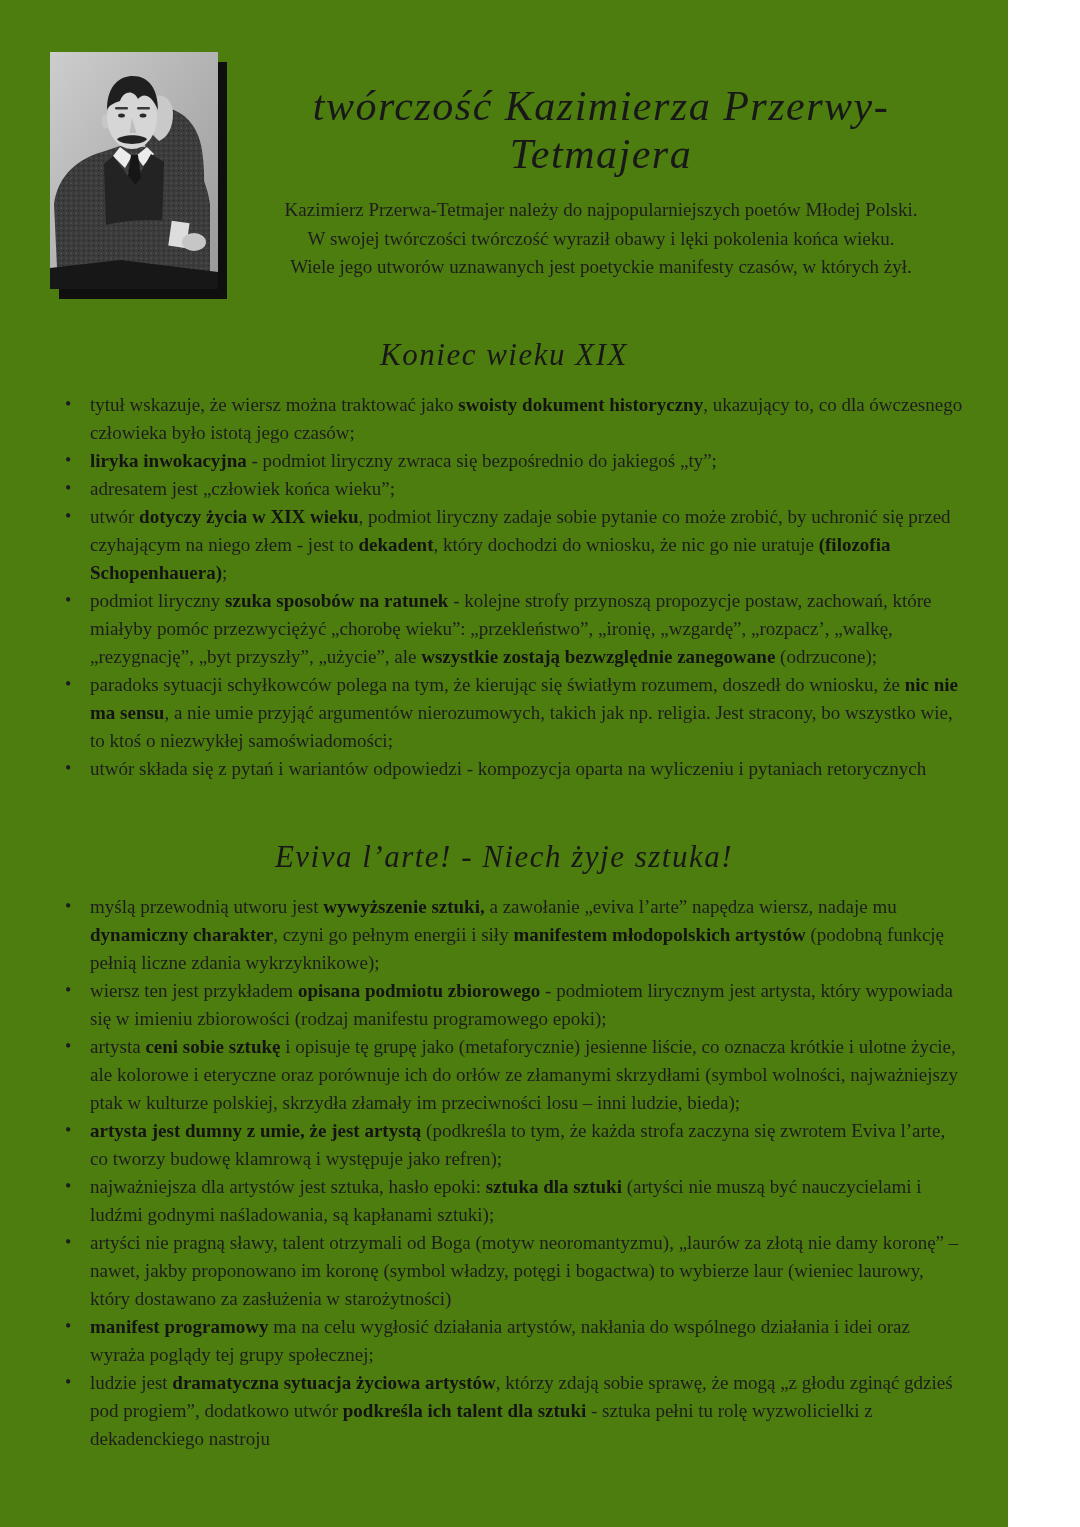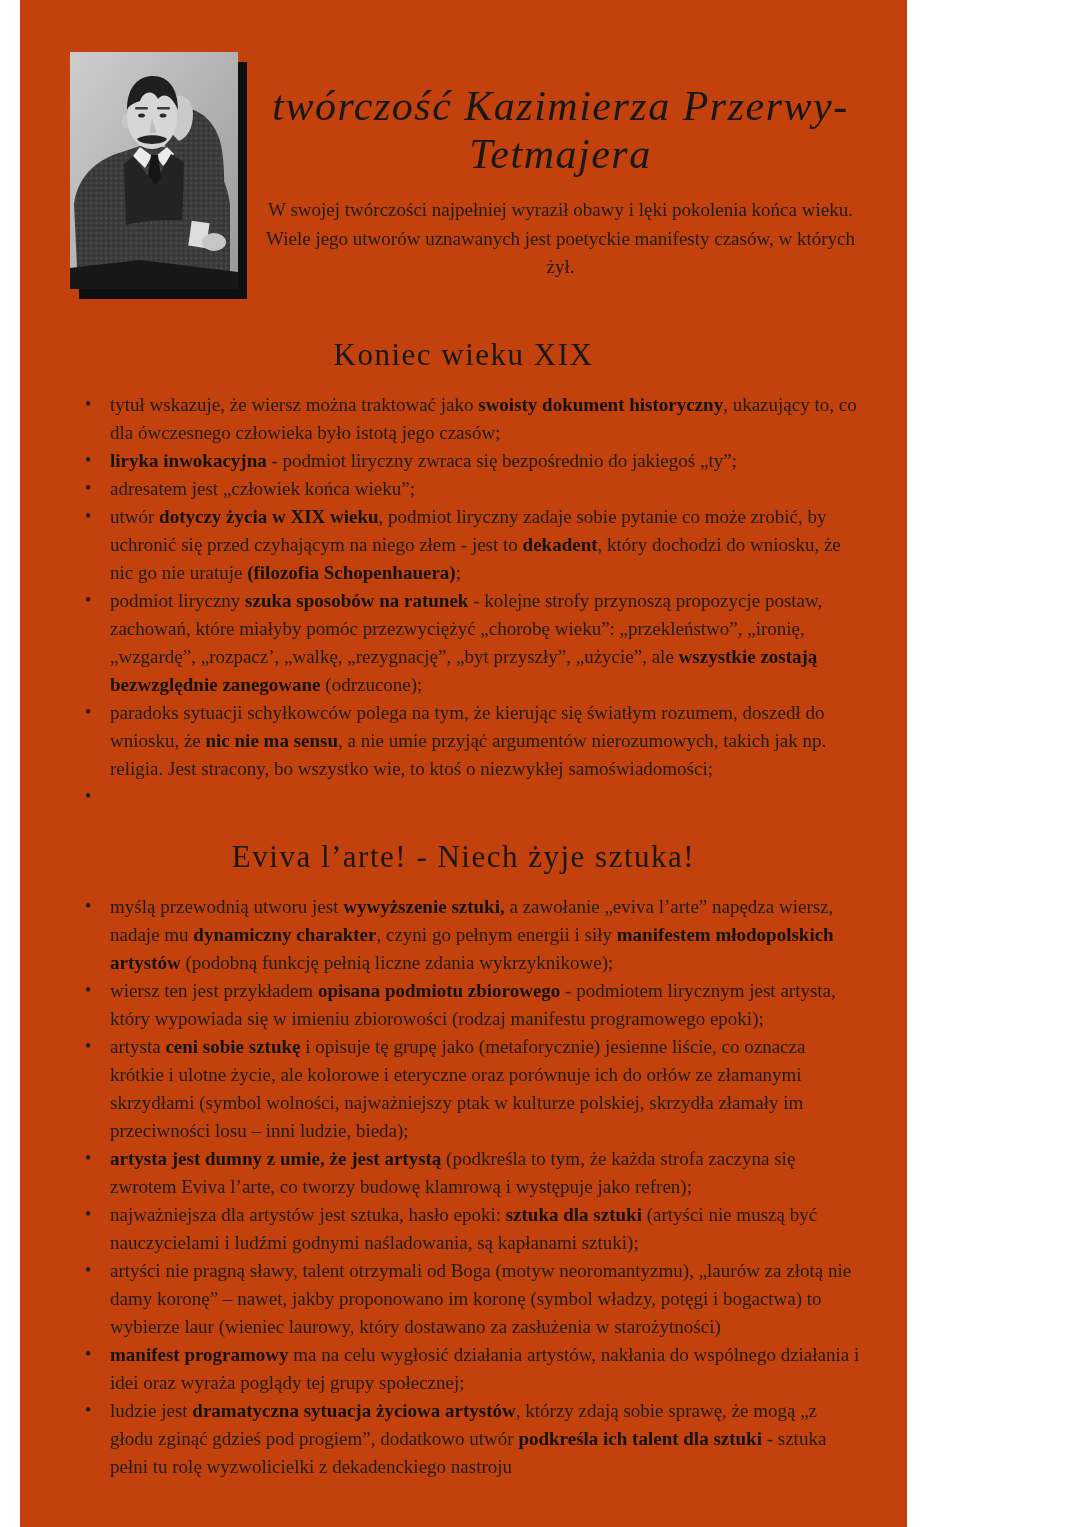--- a/index.html
+++ b/index.html
@@ -1,39 +1,38 @@
 <!DOCTYPE html>
 <html lang="pl"><head>
 <meta charset="utf-8">
 <style>
   html,body{margin:0;padding:0;background:#ffffff;}
   .page{
-    width:887px;height:1527px;background:#c2410c;color:#1d1d1d;
+    width:1008px;height:1527px;background:#4d7c0f;color:#1d1d1d;
     font-family:"Liberation Serif",serif;overflow:hidden;box-sizing:border-box;
     position:relative;
-    margin-left:20px;
   }
   
   .header{display:flex;padding:52px 50px 0 50px;}
   .photo-wrap{
     width:168px;height:237px;flex:0 0 auto;
     box-shadow:9px 10px 0 0 #0f0f0f;background:#b5b5b5;
   }
   .photo-wrap svg{display:block;width:100%;height:100%;}
   .header-text{flex:1;text-align:center;padding:30px 0 0 26px;}
   .script-title{
     font-size:42px;font-weight:500;font-style:italic;letter-spacing:1.5px;
     margin:0 0 18px 0;color:#181818;
   }
   .intro-line{font-size:19px;line-height:28.5px;margin:0;color:#1d1d1d;}
   
   .section{margin-top:48px;}
   .section.second{margin-top:56px;}
   .script-heading{
-    font-size:31px;font-weight:500;letter-spacing:1.5px;
+    font-size:31px;font-weight:500;font-style:italic;letter-spacing:1.5px;
     text-align:center;margin:0 0 18px 0;color:#181818;
   }
   ul.bullets{list-style:none;margin:0 44px 0 58px;padding:0;}
   ul.bullets li{
     position:relative;padding-left:32px;font-size:19px;line-height:28px;
     color:#1d1d1d;text-align:left;
   }
   .bullet-marker{
     position:absolute;left:7px;top:-1px;font-size:18px;color:#1d1d1d;
   }
@@ -94,35 +93,36 @@
 
         <rect x="120" y="170" width="18" height="25" fill="#dddddd" transform="rotate(8 129 182)"></rect>
 
         <ellipse cx="144" cy="190" rx="12" ry="9" fill="#c6c6c6"></ellipse>
 
         <path d="M0,216 L70,208 L168,220 L168,237 L0,237 Z" fill="#171717"></path>
       </svg>
     </div>
     <div class="header-text">
       <h1 class="script-title">twórczość Kazimierza Przerwy-Tetmajera</h1>
-      <p class="intro-line">W swojej twórczości najpełniej wyraził obawy i lęki pokolenia końca wieku.</p>
+      <p class="intro-line">Kazimierz Przerwa-Tetmajer należy do najpopularniejszych poetów Młodej Polski.</p>
+      <p class="intro-line">W swojej twórczości twórczość wyraził obawy i lęki pokolenia końca wieku.</p>
       <p class="intro-line">Wiele jego utworów uznawanych jest poetyckie manifesty czasów, w których żył.</p>
     </div>
   </header>
 
   <section class="section">
     <h2 class="script-heading">Koniec wieku XIX</h2>
     <ul class="bullets">
         <li><span class="bullet-marker">•</span><span>tytuł wskazuje, że wiersz można traktować jako </span><span class="bold">swoisty dokument historyczny</span><span>, ukazujący to, co dla ówczesnego człowieka było istotą jego czasów;</span></li>
         <li><span class="bullet-marker">•</span><span class="bold">liryka inwokacyjna</span><span> - podmiot liryczny zwraca się bezpośrednio do jakiegoś „ty”;</span></li>
         <li><span class="bullet-marker">•</span><span>adresatem jest „człowiek końca wieku”;</span></li>
         <li><span class="bullet-marker">•</span><span>utwór </span><span class="bold">dotyczy życia w XIX wieku</span><span>, podmiot liryczny zadaje sobie pytanie co może zrobić, by uchronić się przed czyhającym na niego złem - jest to </span><span class="bold">dekadent</span><span>, który dochodzi do wniosku, że nic go nie uratuje </span><span class="bold">(filozofia Schopenhauera)</span><span>;</span></li>
         <li><span class="bullet-marker">•</span><span>podmiot liryczny </span><span class="bold">szuka sposobów na ratunek</span><span> - kolejne strofy przynoszą propozycje postaw, zachowań, które miałyby pomóc przezwyciężyć „chorobę wieku”: „przekleństwo”, „ironię, „wzgardę”, „rozpacz’, „walkę, „rezygnację”, „byt przyszły”, „użycie”, ale </span><span class="bold">wszystkie zostają bezwzględnie zanegowane</span><span> (odrzucone);</span></li>
         <li><span class="bullet-marker">•</span><span>paradoks sytuacji schyłkowców polega na tym, że kierując się światłym rozumem, doszedł do wniosku, że </span><span class="bold">nic nie ma sensu</span><span>, a nie umie przyjąć argumentów nierozumowych, takich jak np. religia. Jest stracony, bo wszystko wie, to ktoś o niezwykłej samoświadomości;</span></li>
-        <li><span class="bullet-marker">•</span></li>
+        <li><span class="bullet-marker">•</span><span>utwór składa się z pytań i wariantów odpowiedzi - kompozycja oparta na wyliczeniu i pytaniach retorycznych</span></li>
       </ul>
   </section>
 
   <section class="section second">
     <h2 class="script-heading">Eviva l’arte! - Niech żyje sztuka!</h2>
     <ul class="bullets">
         <li><span class="bullet-marker">•</span><span>myślą przewodnią utworu jest </span><span class="bold">wywyższenie sztuki,</span><span> a zawołanie „eviva l’arte” napędza wiersz, nadaje mu </span><span class="bold">dynamiczny charakter</span><span>, czyni go pełnym energii i siły </span><span class="bold">manifestem młodopolskich artystów</span><span> (podobną funkcję pełnią liczne zdania wykrzyknikowe);</span></li>
         <li><span class="bullet-marker">•</span><span>wiersz ten jest przykładem </span><span class="bold">opisana podmiotu zbiorowego</span><span> - podmiotem lirycznym jest artysta, który wypowiada się w imieniu zbiorowości (rodzaj manifestu programowego epoki);</span></li>
         <li><span class="bullet-marker">•</span><span>artysta </span><span class="bold">ceni sobie sztukę</span><span> i opisuje tę grupę jako (metaforycznie) jesienne liście, co oznacza krótkie i ulotne życie, ale kolorowe i eteryczne oraz porównuje ich do orłów ze złamanymi skrzydłami (symbol wolności, najważniejszy ptak w kulturze polskiej, skrzydła złamały im przeciwności losu – inni ludzie, bieda);</span></li>
         <li><span class="bullet-marker">•</span><span class="bold">artysta jest dumny z umie, że jest artystą</span><span> (podkreśla to tym, że każda strofa zaczyna się zwrotem Eviva l’arte, co tworzy budowę klamrową i występuje jako refren);</span></li>

